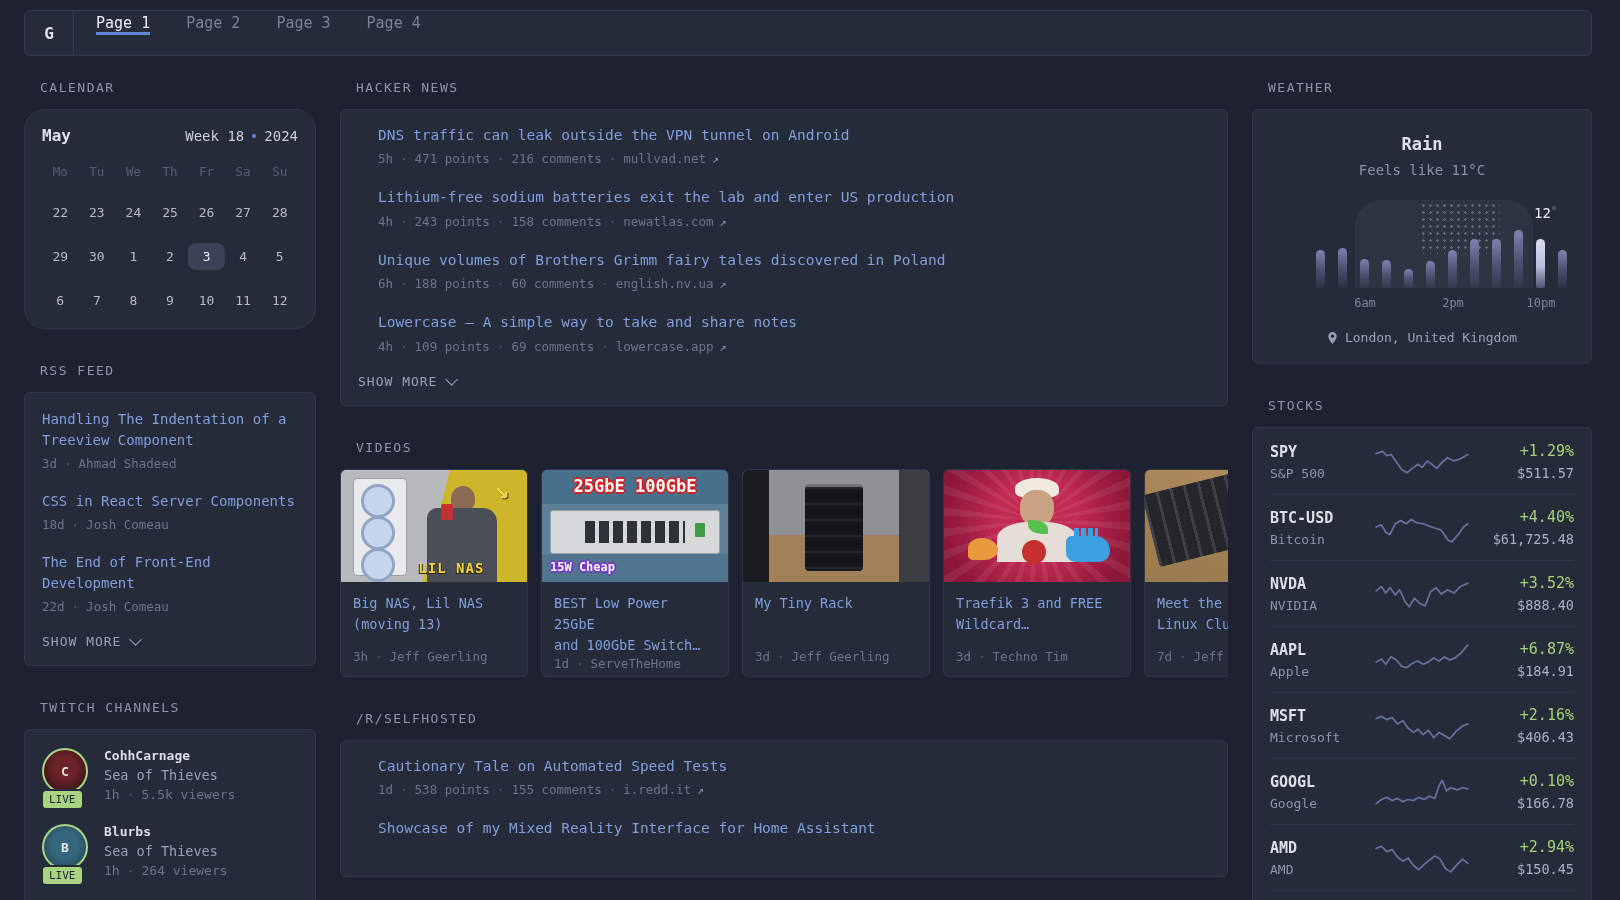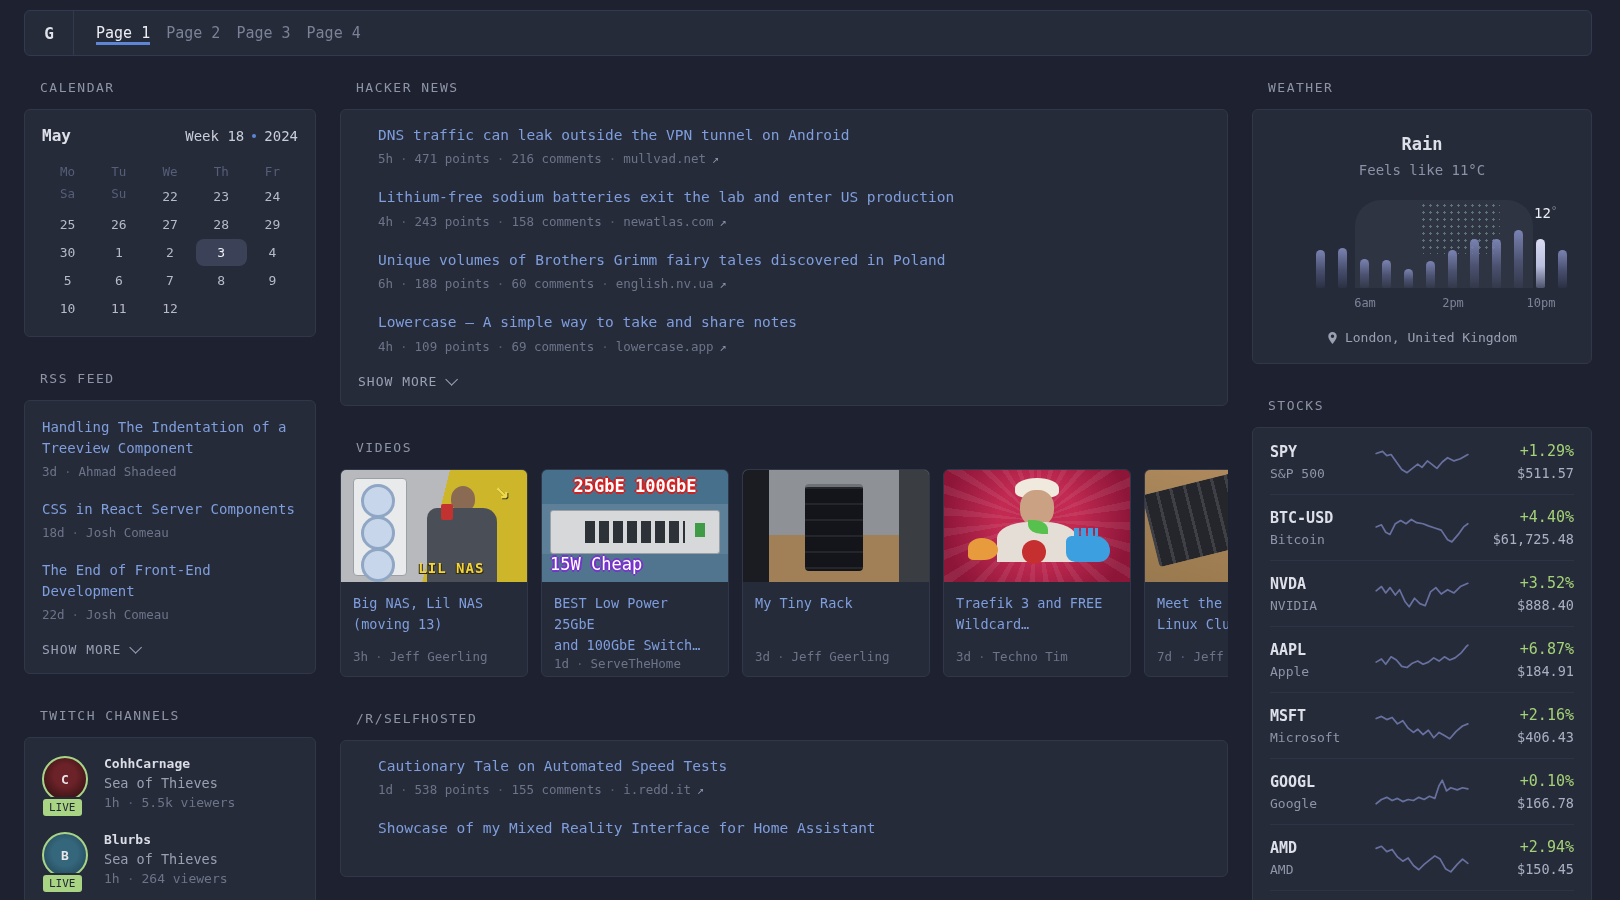--- a/index.html
+++ b/index.html
@@ -3,44 +3,44 @@
 <meta charset="utf-8">
 <style>
   html,body{margin:0;padding:0;background:#1e2230;width:1620px;height:900px;overflow:hidden;
     font-family:"DejaVu Sans Mono","Liberation Mono",monospace;color:#d5d9e2;}
   .page{width:1620px;height:900px;overflow:hidden;position:relative;}
   
   .nav{position:absolute;left:24px;top:10px;width:1568px;height:46px;background:#262b3a;
     border:1px solid #333950;border-radius:6px;display:flex;align-items:stretch;box-sizing:border-box;}
   .logo{width:48px;display:flex;align-items:center;justify-content:center;font-size:16px;font-weight:bold;
     color:#dfe2ea;border-right:1px solid #333950;cursor:pointer;}
-  .tabs{display:flex;align-items:center;padding-left:22px;gap:16px;}
+  .tabs{display:flex;align-items:flex-start;padding-left:22px;gap:36px;}
   .tab{display:flex;align-items:center;font-size:15px;color:#7b8296;cursor:pointer;
     border-bottom:3px solid transparent;border-top:3px solid transparent;}
   .tab.active{color:#eceef4;border-bottom-color:#5d87d6;}
   
   .grid{position:absolute;left:24px;top:80px;width:1568px;display:grid;
     grid-template-columns:292px 888px 340px;column-gap:24px;align-items:start;}
   .sec{font-size:13px;letter-spacing:1.5px;color:#8e94a6;font-weight:normal;margin:0 0 14px 16px;}
   .widget{margin-bottom:34px;}
   .card{background:#262b3a;border:1px solid #313748;border-radius:6px;box-sizing:border-box;}
   a.lnk{color:#7f9edd;text-decoration:none;cursor:pointer;display:inline-block;}
   .meta{font-size:12.5px;color:#6d7488;margin-top:5px;white-space:nowrap;}
   .meta .ds::before{content:"·";margin:0 7px;color:#545b72;}
   .ext{color:#8b93ab;margin-left:6px;font-size:12px;}
   .showmore{display:flex;align-items:center;gap:8px;font-size:13px;letter-spacing:1px;color:#9aa0b4;cursor:pointer;margin-top:20px;}
   .chev{width:8px;height:8px;border-right:1.6px solid #9aa0b4;border-bottom:1.6px solid #9aa0b4;
     transform:rotate(45deg) translateY(-3px);display:inline-block;}
   
-  .cal-card{padding:16px 17px 14px;}
+  .cal-card{padding:16px 17px 14px;border-radius:21px;}
   .cal-head{display:flex;justify-content:space-between;align-items:baseline;}
   .cal-month{font-size:16px;font-weight:bold;color:#dde0e9;}
   .cal-week{font-size:14px;color:#c9cdd9;display:flex;align-items:center;gap:8px;}
   .dot-accent{width:4px;height:4px;border-radius:50%;background:#5d87d6;display:inline-block;}
-  .cal-grid{display:grid;grid-template-columns:repeat(5,1fr);row-gap:1px;margin-top:16px;text-align:center;}
+  .cal-grid{display:grid;grid-template-columns:repeat(7,1fr);row-gap:17px;margin-top:16px;text-align:center;}
   .cal-wd{font-size:12.5px;color:#565e79;padding:3px 0;}
   .cal-day{font-size:13px;color:#b6bac9;padding:6px 0;border-radius:8px;}
   .cal-day.sel{background:#3b4257;color:#eef0f5;}
   
   .list-card{padding:16px 17px;}
   .feed-item{margin-bottom:20px;}
   .feed-item:last-of-type{margin-bottom:0;}
   .feed-title{font-size:14px;line-height:1.5;}
   
   .tw-card{padding:18px 17px 14px;}
@@ -81,21 +81,21 @@
   .th1 .arrow{position:absolute;right:18px;top:6px;color:#efd84a;font-size:24px;font-weight:bold;text-shadow:1px 1px 0 #3a3a20;}
   .th1 .banner{position:absolute;left:54%;bottom:6px;transform:translateX(-35%);color:#f3d43b;font-weight:bold;
     font-size:14px;letter-spacing:1px;text-shadow:1px 1px 0 #2e2a12,-1px 1px 0 #2e2a12;}
   .th2{background:linear-gradient(180deg,#47708c 0 30%,#5d7f97 30% 75%,#51758e 75%);}
   .th2 .toptxt{position:absolute;top:6px;left:0;right:0;text-align:center;font-size:17px;font-weight:bold;color:#fff;
     text-shadow:-2px 0 0 #d21f1f,2px 0 0 #d21f1f,0 -2px 0 #d21f1f,0 2px 0 #d21f1f;}
   .th2 .switch{position:absolute;left:8px;right:8px;top:40px;height:42px;background:#d6d8da;border-radius:3px;border:1px solid #9aa0a6;}
   .th2 .ports{position:absolute;left:34px;top:10px;width:100px;height:22px;
     background:repeating-linear-gradient(90deg,#2d3138 0 10px,#d6d8da 10px 14px);}
   .th2 .grn{position:absolute;right:14px;top:12px;width:10px;height:14px;background:#3f9b45;}
-  .th2 .bottxt{position:absolute;left:8px;bottom:8px;font-size:17px;font-weight:normal;color:#fff;
+  .th2 .bottxt{position:absolute;left:8px;bottom:8px;font-size:12px;font-weight:bold;color:#fff;
     text-shadow:-2px 0 0 #7b2fd0,2px 0 0 #7b2fd0,0 -2px 0 #7b2fd0,0 2px 0 #7b2fd0;}
   .th3{background:linear-gradient(90deg,#1b1c21 0 14%,transparent 14% 84%,#3a3d42 84%),
        linear-gradient(180deg,#8e9296 0 58%,#a18057 58%);}
   .th3 .rack{position:absolute;left:62px;top:14px;width:58px;height:84px;background:#14151a;border-radius:4px;
     border-top:3px solid #6e7276;background-image:repeating-linear-gradient(180deg,rgba(255,255,255,0.07) 0 2px,transparent 2px 16px);}
   .th4{background:repeating-conic-gradient(from 0deg at 50% 45%,rgba(255,255,255,0.07) 0 5deg,transparent 5deg 13deg),
        radial-gradient(circle at 50% 45%,#c22a52 0 35%,#8c1538 85%);}
   .th4 .cap{position:absolute;left:50%;top:8px;transform:translateX(-50%);width:44px;height:20px;border-radius:50% 50% 30% 30%;background:#efeadd;}
   .th4 .face{position:absolute;left:50%;top:20px;transform:translateX(-50%);width:34px;height:36px;border-radius:45%;background:#caa183;}
   .th4 .shirt{position:absolute;left:50%;top:52px;transform:translateX(-50%);width:80px;height:40px;border-radius:40% 40% 0 0;background:#e5ded6;}

